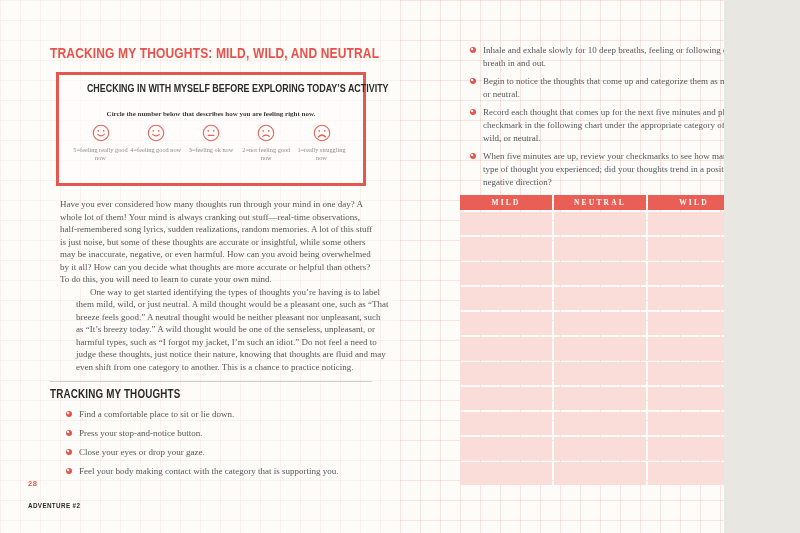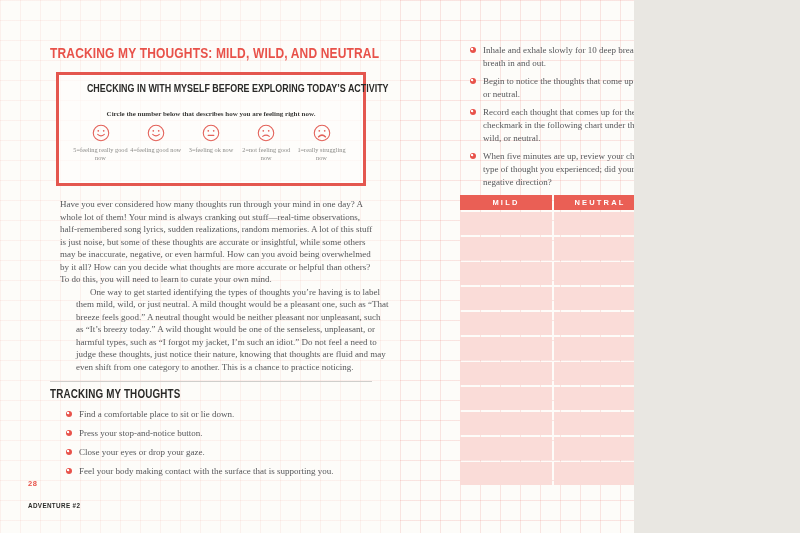--- a/index.html
+++ b/index.html
@@ -7,21 +7,21 @@
     --box-border:#e4574f;
     --header:#ea5f55;
     --row:#fadcd8;
     --ink:#2a2a28;
     --body:#56575a;
     --muted:#8b8b88;
   }
   *{margin:0;padding:0;box-sizing:border-box;}
   html,body{background:#e9e7e2;}
   .spread{
-    position:relative;width:634px;height:533px;background:#fdfcf9;
+    position:relative;width:724px;height:533px;background:#fdfcf9;
     font-family:"Liberation Serif",serif;color:var(--body);overflow:hidden;
   }
   .page{position:absolute;top:0;height:533px;width:400px;background-color:#fdfcf9;}
   .page.left{
     left:0;padding:44px 28px 0 50px;
     background-image:
       linear-gradient(rgba(232,104,95,0.08) 1px,transparent 1px),
       linear-gradient(90deg,rgba(232,104,95,0.08) 1px,transparent 1px);
     background-size:20px 20px;
   }
@@ -71,21 +71,21 @@
     background:radial-gradient(circle at 36% 36%, #fff 0 0.9px, var(--accent) 1.5px);
   }
   .page.right ul.bullets{margin:44px 0 0 0;}
   .page.right ul.bullets li{line-height:13px;margin-bottom:5px;}
   .chart{
     margin:6px 0 0 -10px;width:280px;
     display:grid;grid-template-columns:repeat(3,1fr);gap:2px;
   }
   .chart-head{
     height:15px;background:var(--header);color:#fff;
-    font-family:Liberation Sans, sans-serif;font-weight:bold;font-size:7.5px;
+    font-family:Liberation Serif, serif;font-weight:bold;font-size:7.5px;
     letter-spacing:2.2px;display:flex;align-items:center;justify-content:center;
   }
   .chart-cell{height:23px;background:var(--row);}
   .footer{position:absolute;bottom:24px;display:flex;align-items:baseline;flex-direction:column;}
   .footer.left-footer{left:28px;gap:14px;}
   .footer.right-footer{right:32px;gap:16px;}
   .page-number{
     font-family:"Liberation Sans",sans-serif;font-weight:bold;font-size:7.5px;
     color:var(--accent);letter-spacing:0.5px;
   }
@@ -169,21 +169,21 @@
       <li>
           <span class="dot"></span>
           <span>Press your stop-and-notice button.</span>
         </li>
       <li>
           <span class="dot"></span>
           <span>Close your eyes or drop your gaze.</span>
         </li>
       <li>
           <span class="dot"></span>
-          <span>Feel your body making contact with the surface that is supporting you.</span>
+          <span>Feel your body making contact with the category that is supporting you.</span>
         </li>
     </ul>
 
     <div class="footer left-footer">
       <span class="page-number">28</span>
       <span class="footer-label">ADVENTURE #2</span>
     </div>
   </div>
 
   <div class="page right">

